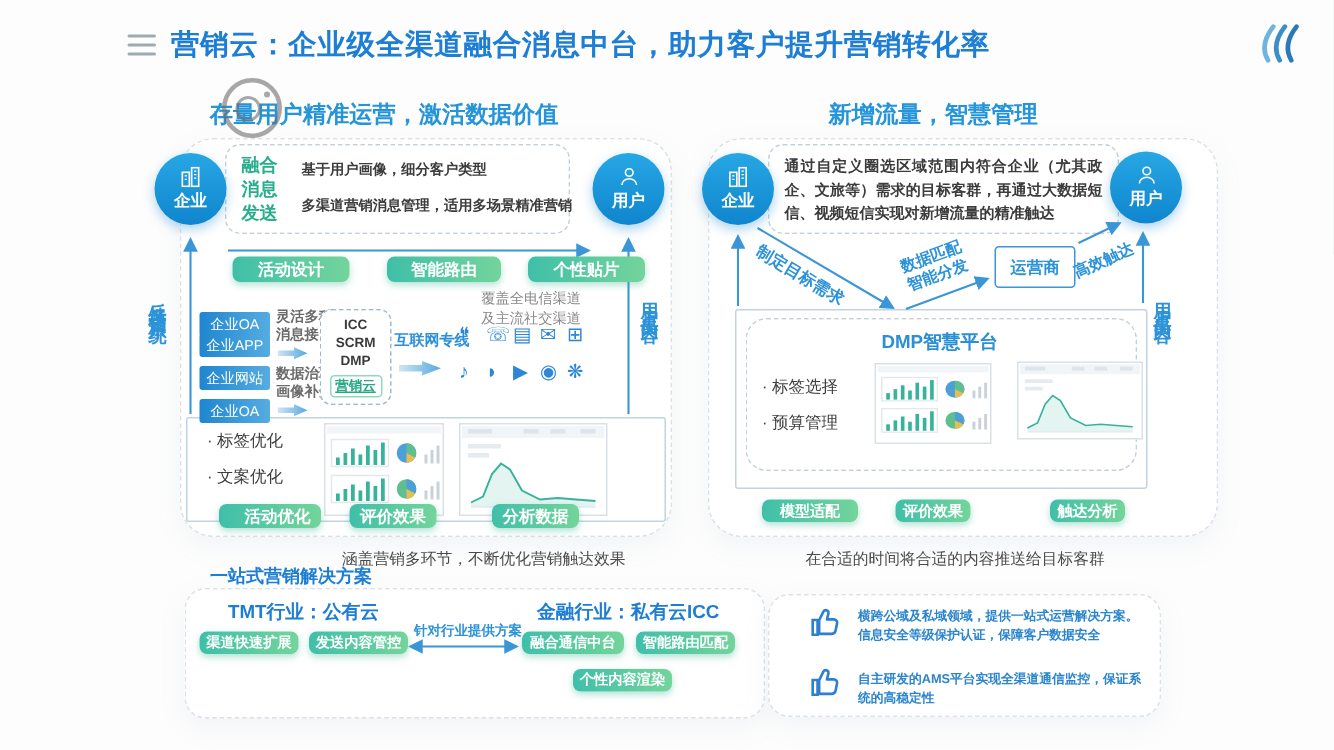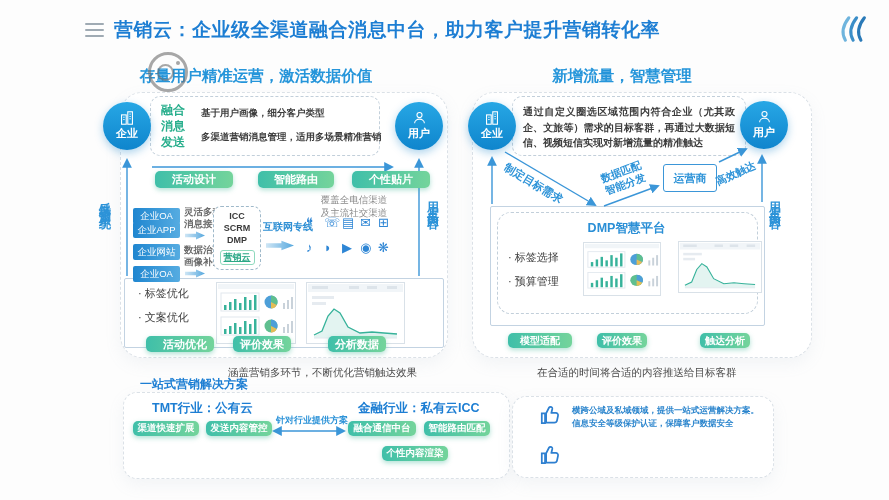--- a/index.html
+++ b/index.html
@@ -370,14 +370,15 @@
     </svg>
   </div>
   <div class="tpoint" style="left:572px;top:404px;">横跨公域及私域领域，提供一站式运营解决方案。信息安全等级保护认证，保障客户数据安全</div>
 
   <div class="thumbicon" style="left:538px;top:442px;">
     <svg width="26" height="26" viewBox="0 0 24 24">
       <path d="M3.5 10.5 h3 v9 h-3 z" fill="none" stroke="#2d7fd0" stroke-width="1.6"></path>
       <path d="M7.5 19 h7.5 c1.4 0 2.4-.9 2.6-2.1 l.9-4.4 c.3-1.3-.7-2.4-2-2.4 h-4.2 l.9-3.7 c.2-1-.5-2-1.6-2 -.6 0-1.2.3-1.5.9 L7.5 10.5 z" fill="none" stroke="#2d7fd0" stroke-width="1.6" stroke-linejoin="round"></path>
     </svg>
   </div>
+  <div class="tpoint" style="left:572px;top:446px;">自主研发的AMS平台实现全渠道通信监控，保证系统的高稳定性</div>
 
 </div>
 
 </body></html>

